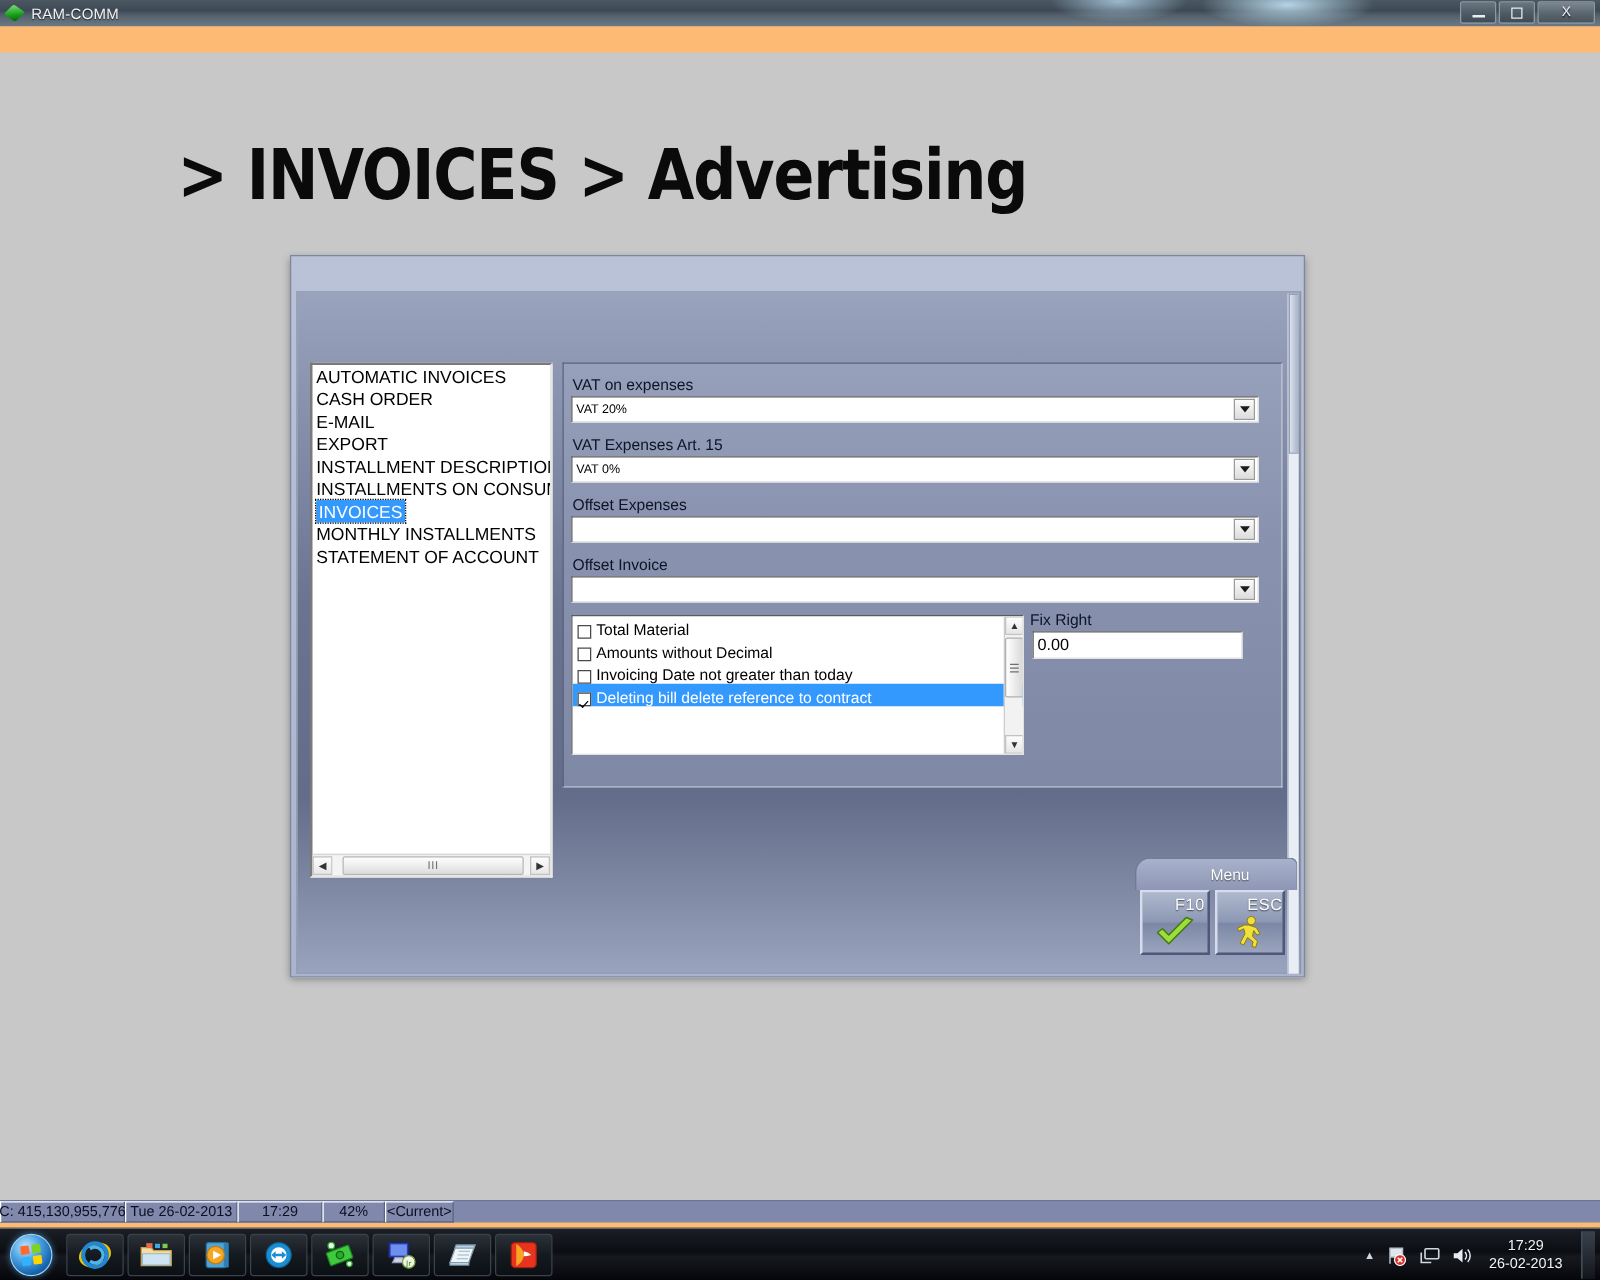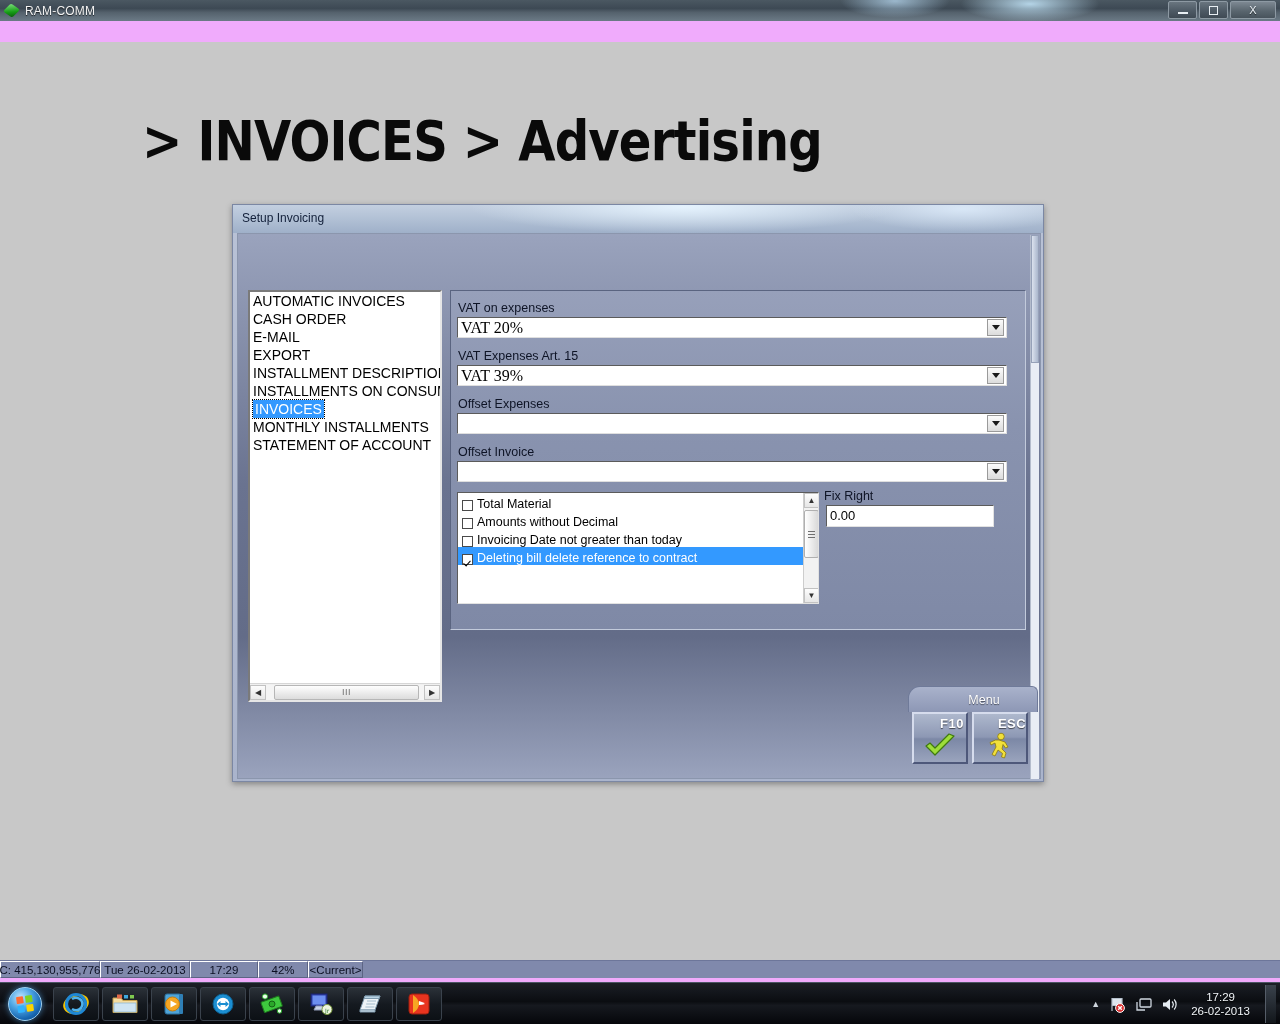--- a/index.html
+++ b/index.html
@@ -7,21 +7,21 @@
     margin: 0; padding: 0;
     width: 1280px; height: 1024px;
     overflow: hidden;
     font-family: "Liberation Sans", sans-serif;
   }
   body { background: #c8c8c8; }
 
   
   #app-window {
     position: absolute; left: 0; top: 0; width: 1280px; height: 1024px;
-    background: #f0abfc;
+    background: #fdba74;
   }
   #titlebar {
     position: absolute; left: 0; top: 0; width: 1280px; height: 21px;
     background: linear-gradient(180deg, #4b5862 0%, #3d4954 40%, #55626d 60%, #6b7a86 100%);
     display: flex; align-items: center;
     overflow: hidden;
   }
   #titlebar .glow {
     position: absolute; right: 180px; top: -14px; width: 140px; height: 36px;
     background: radial-gradient(ellipse at center, rgba(200,235,255,.85), rgba(200,235,255,0) 70%);
@@ -177,23 +177,22 @@
   .field-label {
     position: absolute; font-size: 12.5px; color: #0e1426;
     font-family: "Liberation Sans", sans-serif; white-space: nowrap;
   }
   .combo {
     position: absolute; height: 21px; background: #fff;
     border: 1px solid; border-color: #5b5b5b #dfdfdf #dfdfdf #5b5b5b;
     display: flex; align-items: center;
   }
   .combo .val {
-    flex: 1; font-size: 16px; color: #000; padding-left: 3px; white-space: nowrap;
+    flex: 1; font-size: 10px; color: #000; padding-left: 3px; white-space: nowrap;
     overflow: hidden;
-    font-family: Liberation Serif, serif;
   }
   .combo .arrow-btn {
     width: 17px; height: 17px; margin-right: 2px; flex: none;
     background: linear-gradient(180deg,#fbfbfb,#dcdcdc);
     border: 1px solid #9a9a9a;
     display: flex; align-items: center; justify-content: center;
   }
   .tri-down {
     width: 0; height: 0; border-left: 4px solid transparent;
     border-right: 4px solid transparent; border-top: 5px solid #1a1a1a;
@@ -257,21 +256,21 @@
     margin-left: 22px;
   }
   .action-btn {
     position: absolute; top: 712px; width: 56px; height: 52px;
     background: linear-gradient(180deg,#aeb8cd 0%, #8d98b4 48%, #7c88a6 52%, #9aa4bd 100%);
     border: 2px solid; border-color: #d6dced #4e587a #4e587a #d6dced;
     display: flex; flex-direction: column; align-items: center;
   }
   .action-btn .key {
     font-size: 13px; color: #ffffff; margin-top: 2px;
-    text-shadow: 0 1px 1px rgba(0,0,0,.6); font-weight: 700; letter-spacing: .5px; margin-left: 24px;
+    text-shadow: 0 1px 1px rgba(0,0,0,.6); font-weight: 400; letter-spacing: .5px; margin-left: 24px;
   }
   #btn-ok { left: 912px; }
   #btn-esc { left: 972px; }
   .glyph-check { width: 34px; height: 26px; margin-top: 2px; }
   .glyph-run { width: 28px; height: 28px; margin-top: 1px; }
 
   
   #statusbar {
     position: absolute; left: 0; top: 960px; width: 1280px; height: 18px;
     background: #8089ac; display: flex; align-items: stretch;
@@ -359,25 +358,20 @@
       </div>
     </div>
   </div>
 
 
   <div id="workarea">
     <div id="page-heading">&gt; INVOICES &gt; Advertising</div>
   </div>
 
   <div id="setup-dialog">
-    <div id="dialog-caption">
-      <div class="sheen"></div>
-      <div class="sheen2"></div>
-      <div id="dialog-title">Setup Invoicing</div>
-    </div>
     <div id="dialog-body">
       <div id="dialog-vscroll">
         <div class="thumb"></div>
       </div>
     </div>
   </div>
 
   <div id="category-listbox">
     <div class="inner">
       <div class="cat-item">AUTOMATIC INVOICES</div>
@@ -403,21 +397,21 @@
     <div class="field-label" style="left:7px; top:10px;">VAT on expenses</div>
     <div class="combo" style="left:6px; top:26px; width:550px;">
       <div class="val">VAT 20%</div>
       <div class="arrow-btn">
           <div class="tri-down"></div>
         </div>
     </div>
 
     <div class="field-label" style="left:7px; top:58px;">VAT Expenses Art. 15</div>
     <div class="combo" style="left:6px; top:74px; width:550px;">
-      <div class="val">VAT 39%</div>
+      <div class="val">VAT 0%</div>
       <div class="arrow-btn">
           <div class="tri-down"></div>
         </div>
     </div>
 
     <div class="field-label" style="left:7px; top:106px;">Offset Expenses</div>
     <div class="combo" style="left:6px; top:122px; width:550px;">
       <div class="val"></div>
       <div class="arrow-btn">
           <div class="tri-down"></div>

